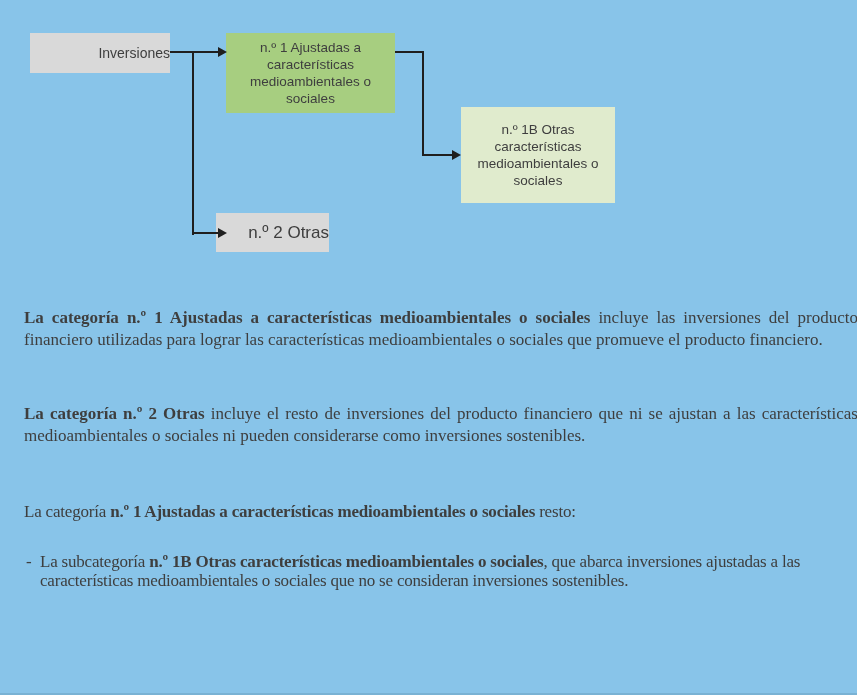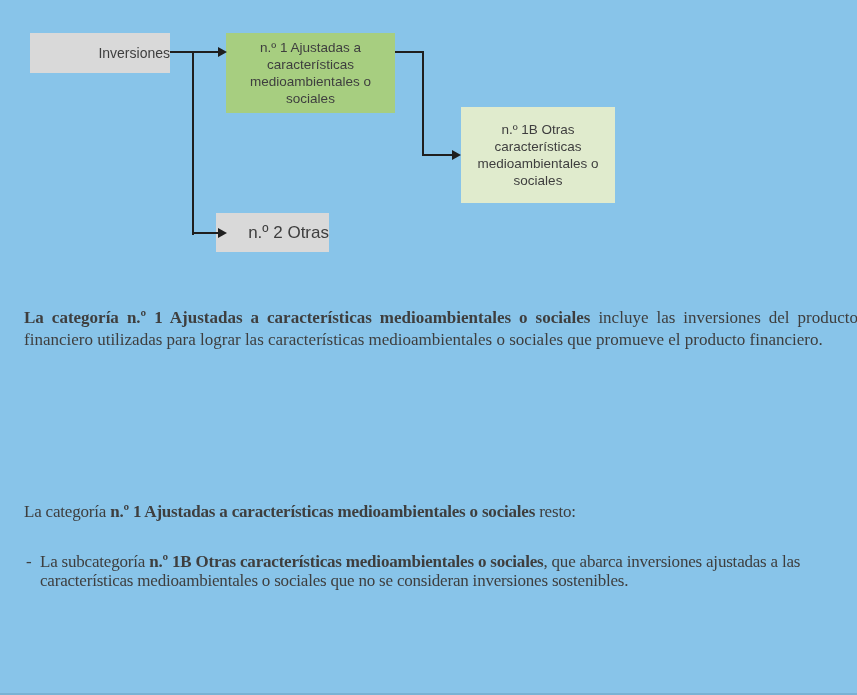--- a/index.html
+++ b/index.html
@@ -103,20 +103,23 @@
 
     <div class="arrowhead ah-n1"></div>
     <div class="arrowhead ah-n2"></div>
     <div class="arrowhead ah-n1b"></div>
   </div>
 
   <p class="textblock p-cat1">
     <span class="b">La categoría n.º 1 Ajustadas a características medioambientales o sociales</span><span> incluye las inversiones del producto financiero utilizadas para lograr las características medioambientales o sociales que promueve el producto financiero.</span>
   </p>
 
+  <p class="textblock p-cat2">
+    <span class="b">La categoría n.º 2 Otras</span><span> incluye el resto de inversiones del producto financiero que ni se ajustan a las características medioambientales o sociales ni pueden considerarse como inversiones sostenibles.</span>
+  </p>
 
   <p class="textblock p-scope">
     <span>La categoría </span><span class="b">n.º 1 Ajustadas a características medioambientales o sociales</span><span> resto:</span>
   </p>
 
   <p class="textblock p-bullet">
     <span class="bullet-marker">-</span><span>La subcategoría </span><span class="b">n.º 1B Otras características medioambientales o sociales</span><span>, que abarca inversiones ajustadas a las características medioambientales o sociales que no se consideran inversiones sostenibles.</span>
   </p>
 
 </div>

